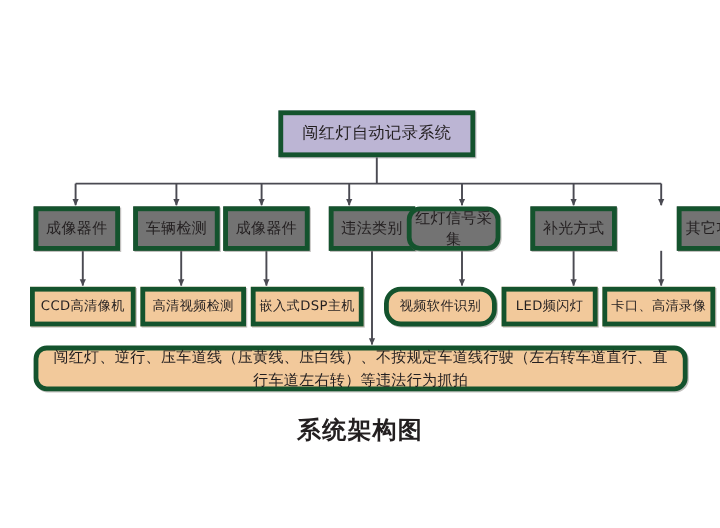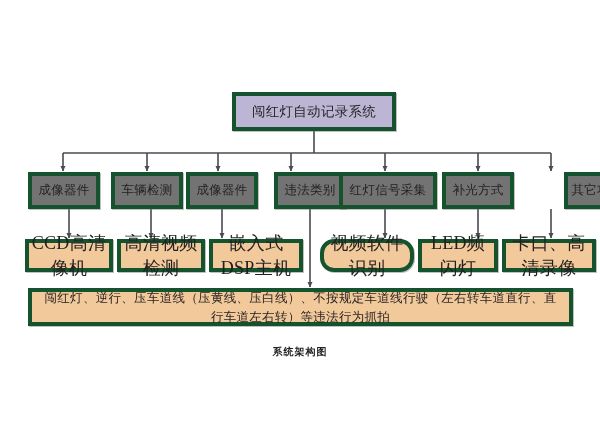--- a/index.html
+++ b/index.html
@@ -43,36 +43,35 @@
   .node-root {
     background: #bcb5d4;
     font-size: 13.5px;
   }
   .node-l1 {
     background: #737373;
     font-size: 12.5px;
   }
   .node-l2 {
     background: #f2c99b;
-    font-size: 18px;
-    font-family: Liberation Serif, serif;
+    font-size: 11px;
   }
   .node-l3 {
     background: #f2c99b;
     font-size: 12.5px;
     padding: 4px 10px;
     line-height: 1.55;
   }
   .caption {
     position: absolute;
     left: 0;
     top: 345px;
     width: 600px;
     text-align: center;
-    font-size: 10px;
+    font-size: 20px;
     font-weight: bold;
     color: #231f20;
     letter-spacing: 1px;
   }
 </style>
 </head>
 <body>
 
 <div id="canvas">
 
@@ -116,21 +115,21 @@
   </div>
   <div class="node node-l1" style="left:111px; top:172px; width:72px; height:37px;">
     <span>车辆检测</span>
   </div>
   <div class="node node-l1" style="left:186px; top:172px; width:72px; height:37px;">
     <span>成像器件</span>
   </div>
   <div class="node node-l1" style="left:262px; top:172px; width:72px; height:37px;margin-left:12px;">
     <span>违法类别</span>
   </div>
-  <div class="node node-l1" style="left:339px; top:172px; width:98px; height:37px;">
+  <div class="node node-l1" style="left:339px; top:172px; width:78px; height:37px;border-radius:11px;">
     <span>红灯信号采集</span>
   </div>
   <div class="node node-l1" style="left:442px; top:172px; width:72px; height:37px;">
     <span>补光方式</span>
   </div>
   <div class="node node-l1" style="left:519px; top:172px; width:66px; height:37px;margin-left:45px;">
     <span>其它功能</span>
   </div>
 
   <div class="node node-l2" style="left:25px; top:239px; width:88px; height:33px;">
@@ -145,19 +144,19 @@
   <div class="node node-l2" style="left:320px; top:239px; width:94px; height:33px;border-radius:14px;">
     <span>视频软件识别</span>
   </div>
   <div class="node node-l2" style="left:418px; top:239px; width:80px; height:33px;">
     <span>LED频闪灯</span>
   </div>
   <div class="node node-l2" style="left:502px; top:239px; width:94px; height:33px;">
     <span>卡口、高清录像</span>
   </div>
 
-  <div class="node node-l3" style="left:28px; top:288px; width:545px; height:38px;">
+  <div class="node node-l3" style="left:28px; top:288px; width:545px; height:38px;border-radius:11px;">
     <span>闯红灯、逆行、压车道线（压黄线、压白线）、不按规定车道线行驶（左右转车道直行、直行车道左右转）等违法行为抓拍</span>
   </div>
 
   <div class="caption">系统架构图</div>
 
 </div>
 
 </body></html>

